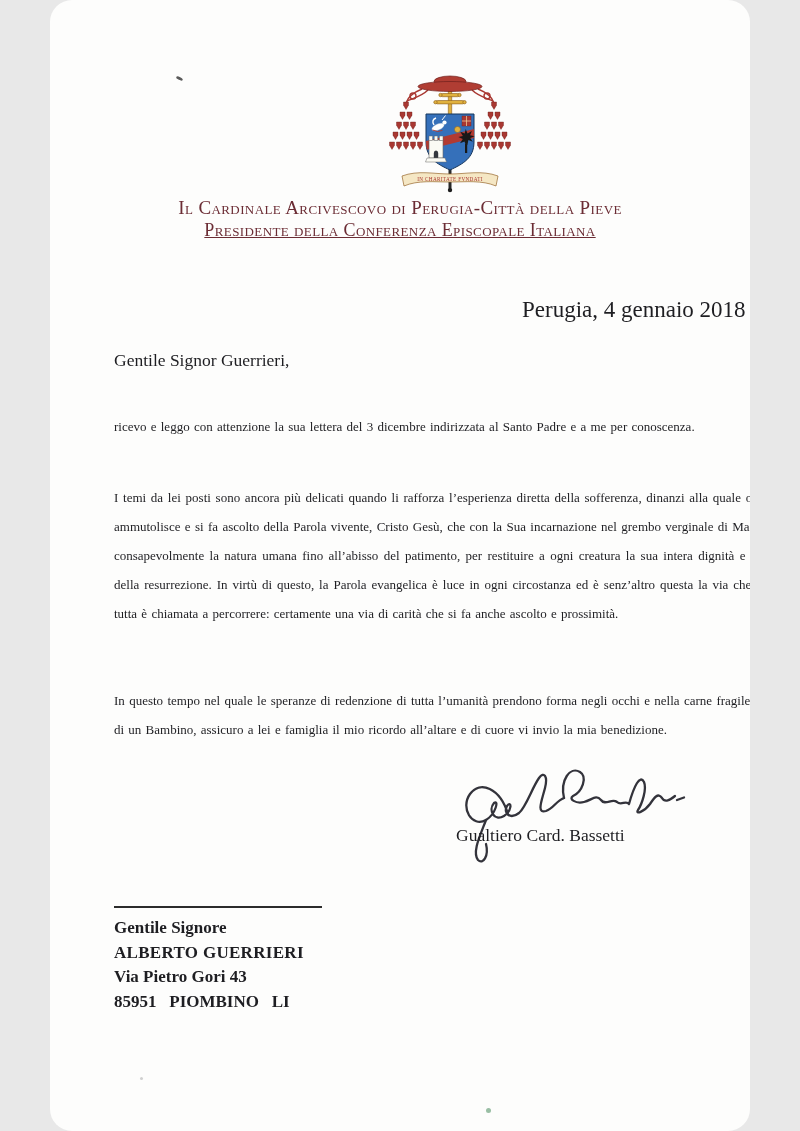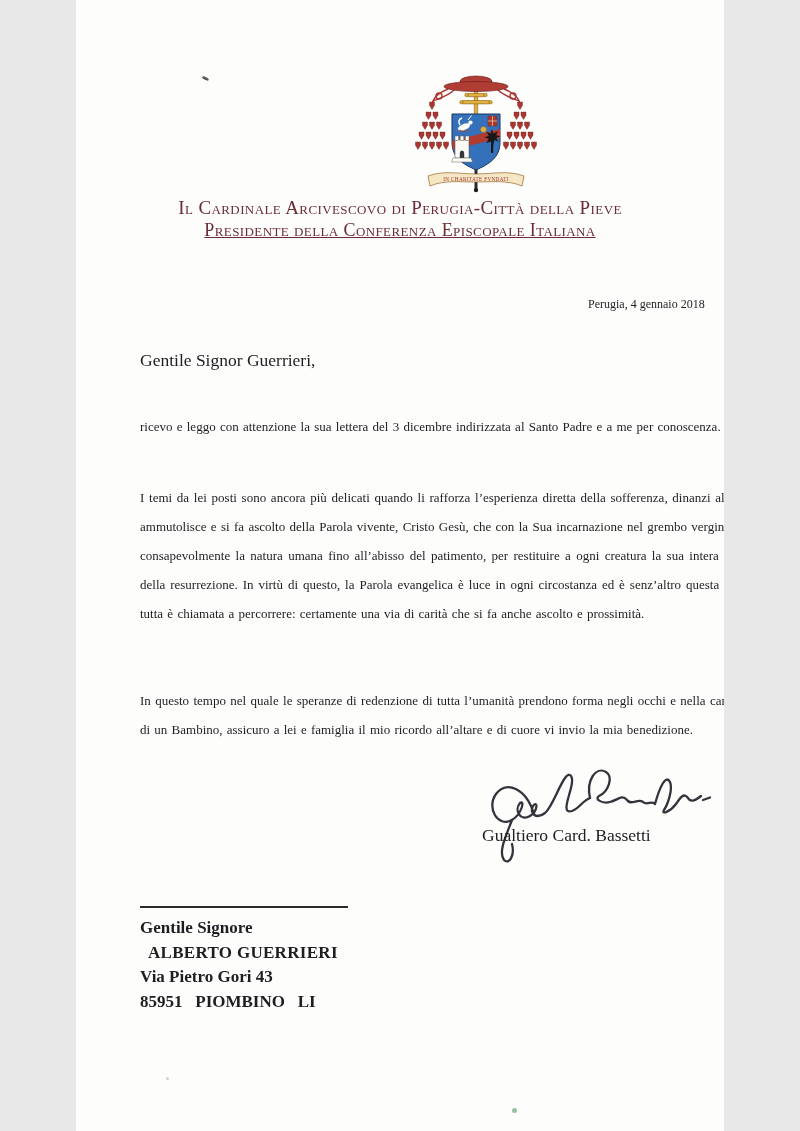--- a/index.html
+++ b/index.html
@@ -1,39 +1,40 @@
 <!DOCTYPE html>
 <html><head>
 <meta charset="utf-8">
 <style>
   html, body { margin: 0; padding: 0; background: #e8e8e8; }
   .page {
     position: relative;
-    width: 648px;
+    width: 700px;
     height: 1131px;
     margin: 0 auto;
     background: #fdfdfc;
     overflow: hidden;
     font-family: "Liberation Serif", "DejaVu Serif", serif;
     color: #1e1e22;
+    border-radius: 22px;
   }
 
   
   .crest { position: absolute; left: 332px; top: 70px; width: 136px; height: 128px; }
 
   
   .letterhead {
     position: absolute; left: 0; top: 196px; width: 100%;
     text-align: center; color: #6b2c34;
     font-variant: small-caps; letter-spacing: 0.4px;
   }
   .letterhead .lh1 { font-size: 19px; line-height: 23px; }
   .letterhead .lh2 { font-size: 18px; line-height: 23px; text-decoration: underline; }
 
-  .dateline { position: absolute; left: 512px; top: 297px; font-size: 12px; }
+  .dateline { position: absolute; left: 472px; top: 297px; font-size: 23px; }
 
   .salutation { position: absolute; left: 64px; top: 350px; font-size: 17.5px; }
 
   .para {
     position: absolute; left: 64px; width: 692px; margin: 0;
     font-size: 13px; line-height: 29px; text-align: justify;
     word-spacing: 1px;
   }
   .para1 { top: 412px; }
   .para2 { top: 483px; }
@@ -41,21 +42,21 @@
 
   
   .sig-block { position: absolute; left: 406px; top: 756px; width: 260px; height: 110px; font-family: Liberation Serif, serif; }
   .sig-svg { position: absolute; left: 0; top: 0; width: 232px; height: 110px; overflow: visible; }
   .sig-name { position: absolute; left: 0px; top: 69px; font-size: 17.5px; }
 
   
   .recipient { position: absolute; left: 64px; top: 906px; font-size: 17px; line-height: 24.5px; }
   .recipient-rule { width: 208px; height: 2px; background: #2c2c2c; margin-bottom: 8px; }
   .addr-line { white-space: pre; font-weight: bold; }
-  .addr-caps { letter-spacing: 0.3px; margin-left: 8px; }
+  .addr-caps { letter-spacing: 0.3px; }
 
   
   .speck { position: absolute; border-radius: 50%; }
   .speck.s1 { left: 126px; top: 77px; width: 7px; height: 3px; background: #5a5a5a; transform: rotate(25deg); }
   .speck.s2 { left: 736px; top: 29px; width: 6px; height: 2px; background: #c9c9c9; transform: rotate(-15deg); }
   .speck.s3 { left: 436px; top: 1108px; width: 5px; height: 5px; background: #7fae8d; opacity: 0.8; }
   .speck.s4 { left: 90px; top: 1077px; width: 3px; height: 3px; background: #d0d0d0; }
 </style>
 </head>
 <body>

